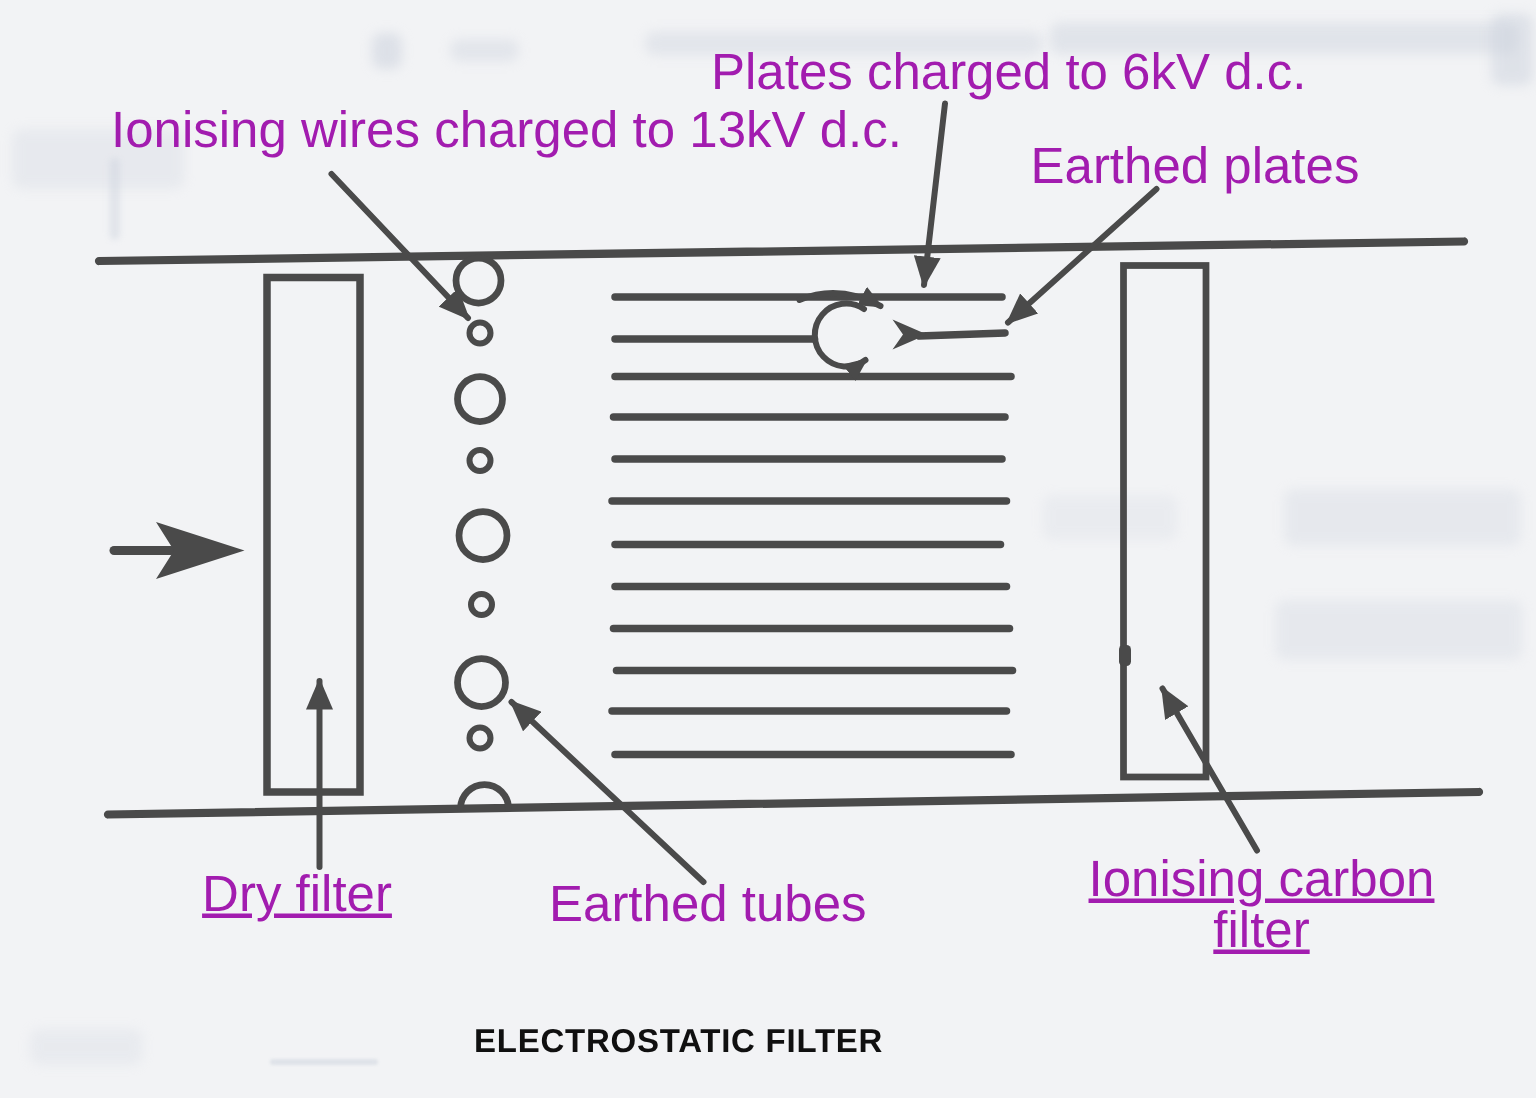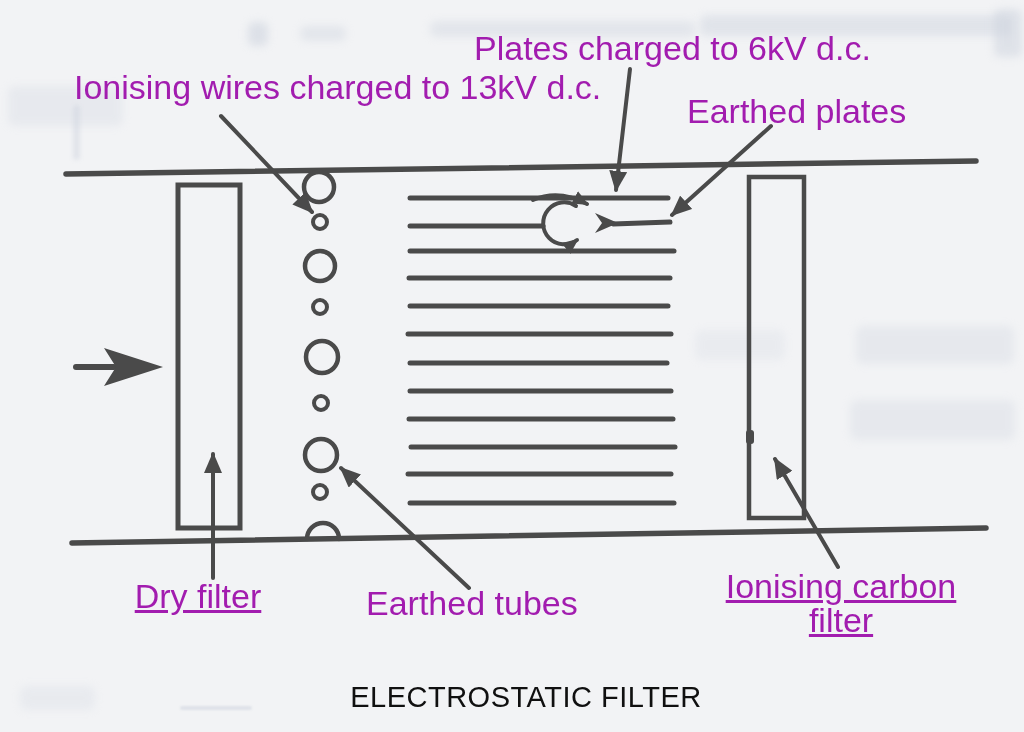--- a/index.html
+++ b/index.html
@@ -11,21 +11,21 @@
   .diagram-svg{position:absolute;left:0;top:0;z-index:2;}
   .lbl{
     position:absolute;z-index:3;
     font-size:34px;line-height:34px;color:#a21caf;
     white-space:nowrap;
   }
   .lbl.center{text-align:center;white-space:normal;text-decoration:underline;}
   .lbl .line{display:block;}
   .title{
     position:absolute;z-index:3;left:316px;top:681px;width:420px;
-    text-align:center;font-size:29px;font-weight:normal;
+    font-size:22px;font-weight:bold;
     letter-spacing:.5px;color:#101010;white-space:nowrap;
   }
   .ghost{
     position:absolute;z-index:1;background:#ccd2dd;
     filter:blur(4px);border-radius:6px;
   }
 </style>
 </head>
 <body>
 

